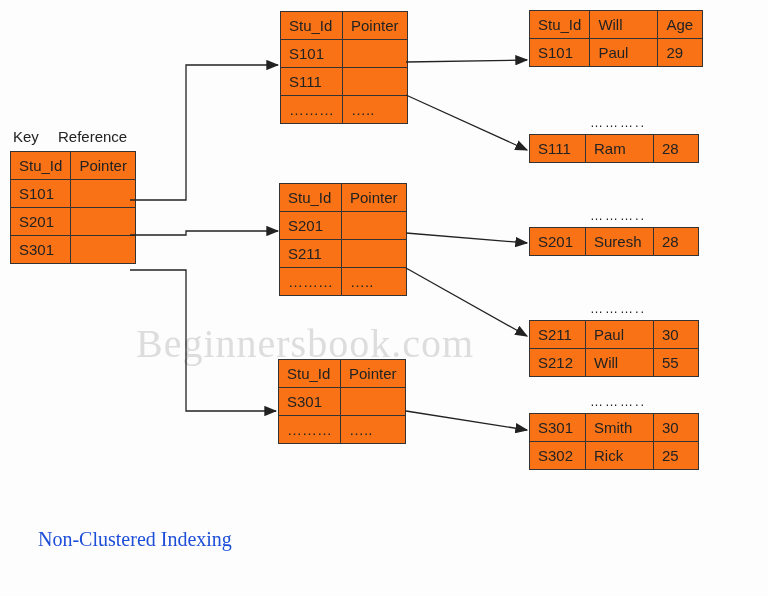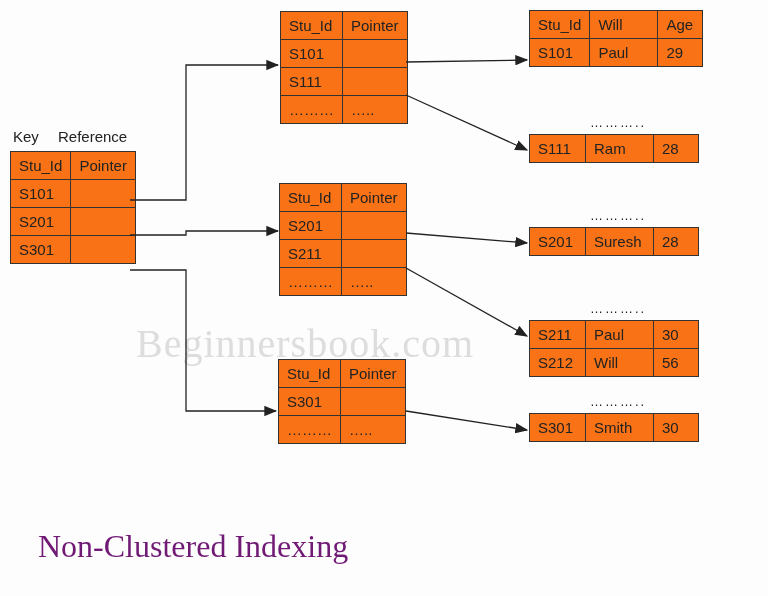--- a/index.html
+++ b/index.html
@@ -27,23 +27,23 @@
     height: 22px;
     min-width: 45px;
   }
   .hdr-label {
     position: absolute;
     font-size: 15px;
     color: #222;
   }
   .title {
     position: absolute;
-    font-size: 32px;
+    font-size: 20px;
     font-family: Georgia, "Times New Roman", serif;
-    color: #701a75;
+    color: #1d4ed8;
   }
   .watermark {
     position: absolute;
     font-size: 40px;
     font-family: Liberation Serif, serif;
     color: rgba(160,160,160,0.35);
     letter-spacing: 1px;
     pointer-events: none;
     margin-left: 16px;
   }
@@ -189,32 +189,37 @@
 <table class="tbl" style="left:529px; top:320px;">
   <tbody>
       <tr>
         <td style="width:56px">S211</td>
         <td style="width:68px">Paul</td>
         <td style="width:42px">30</td>
       </tr>
   <tr>
         <td>S212</td>
         <td>Will</td>
-        <td>56</td>
+        <td>55</td>
       </tr>
 </tbody>
   </table>
 <div class="dots-sep" style="left:590px; top:394px;">………..</div>
 
 <table class="tbl" style="left:529px; top:413px;">
   <tbody>
       <tr>
         <td style="width:56px">S301</td>
         <td style="width:68px">Smith</td>
         <td style="width:42px">30</td>
+      </tr>
+  <tr>
+        <td>S302</td>
+        <td>Rick</td>
+        <td>25</td>
       </tr>
 </tbody>
   </table>
 
 <div class="title" style="left:38px; top:528px;">Non-Clustered Indexing</div>
 
 <svg class="arrows">
   <defs>
     <marker id="ah" markerWidth="10" markerHeight="8" refX="9" refY="4" orient="auto">
       <path d="M0,0 L10,4 L0,8 Z" fill="#222"></path>

